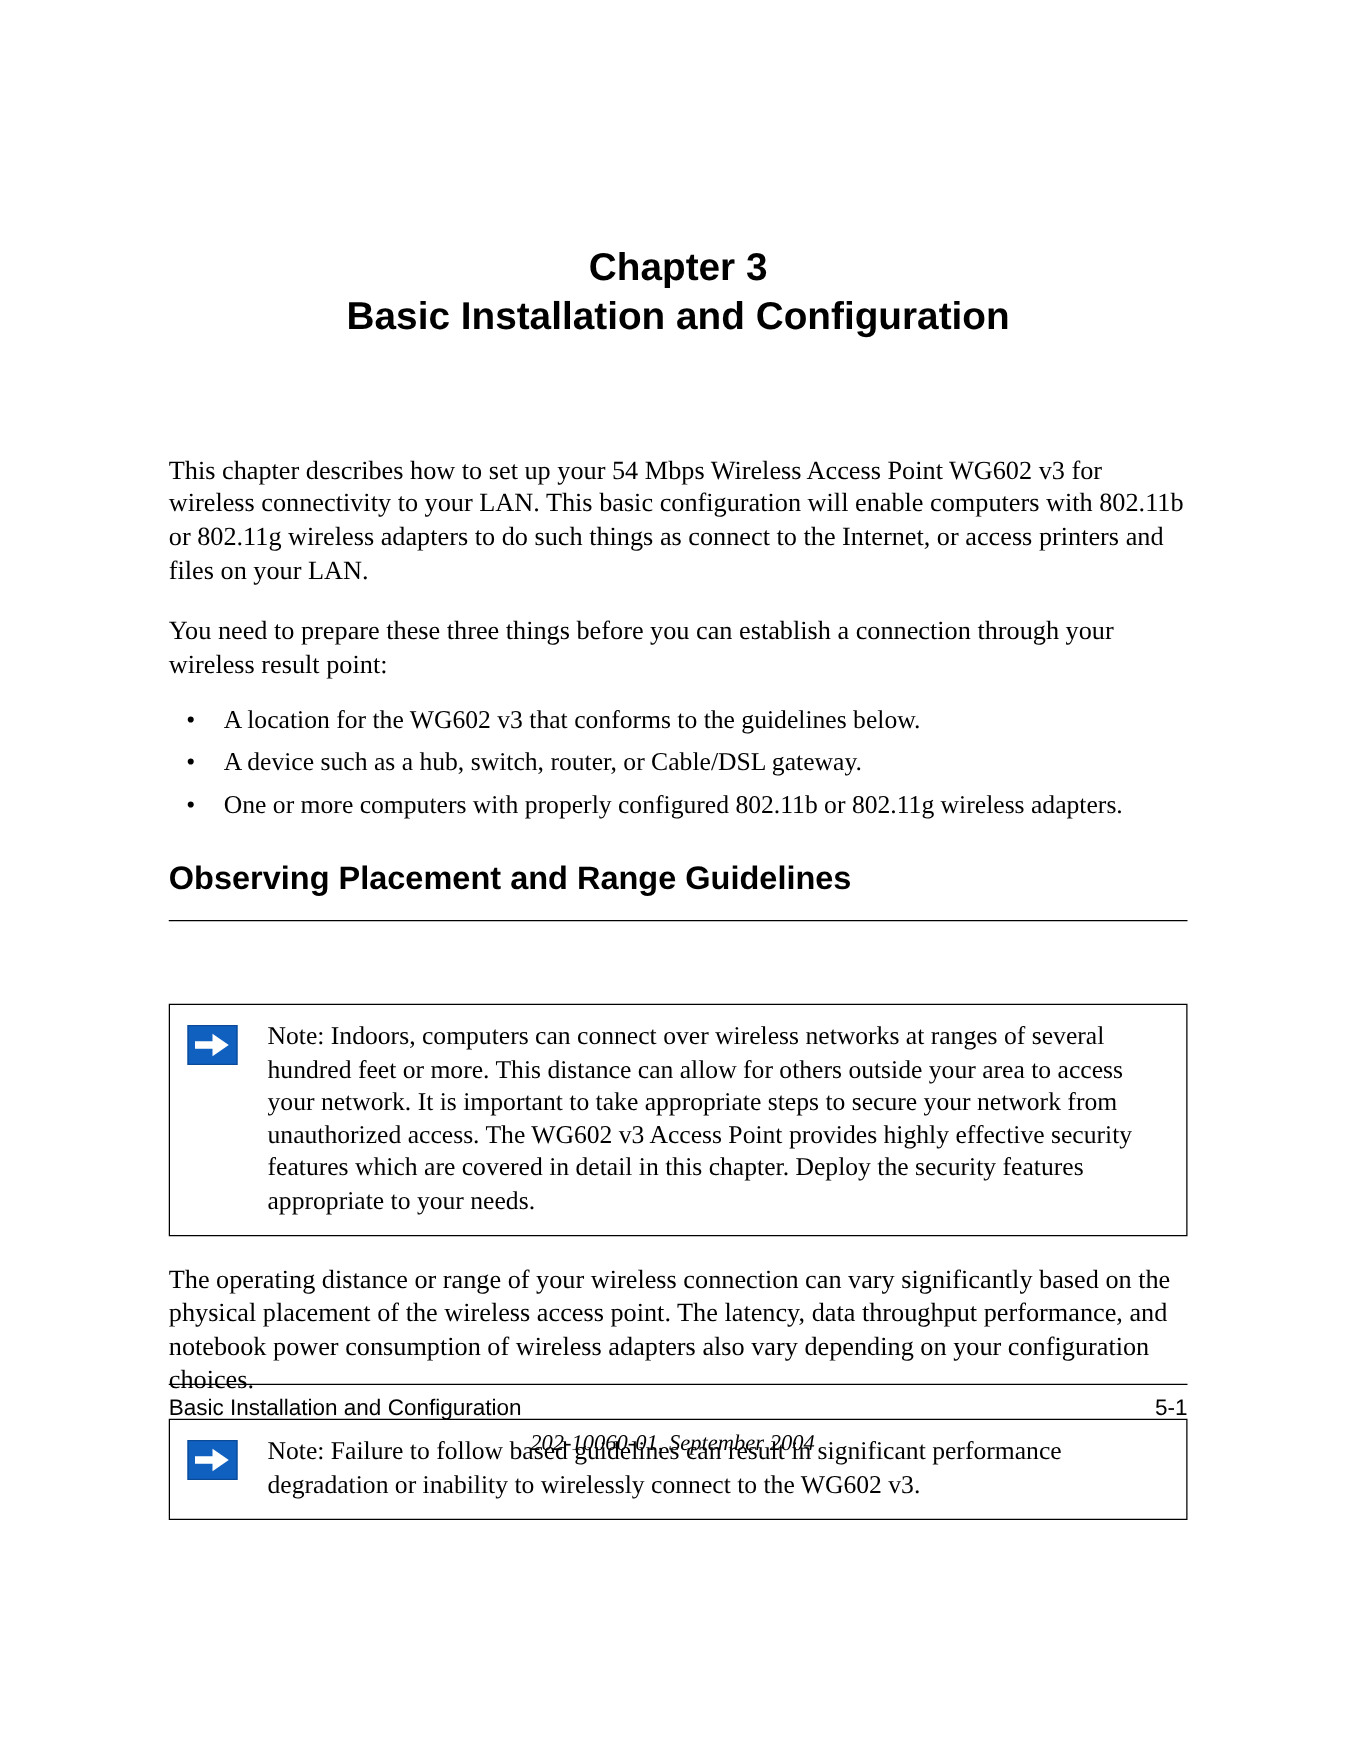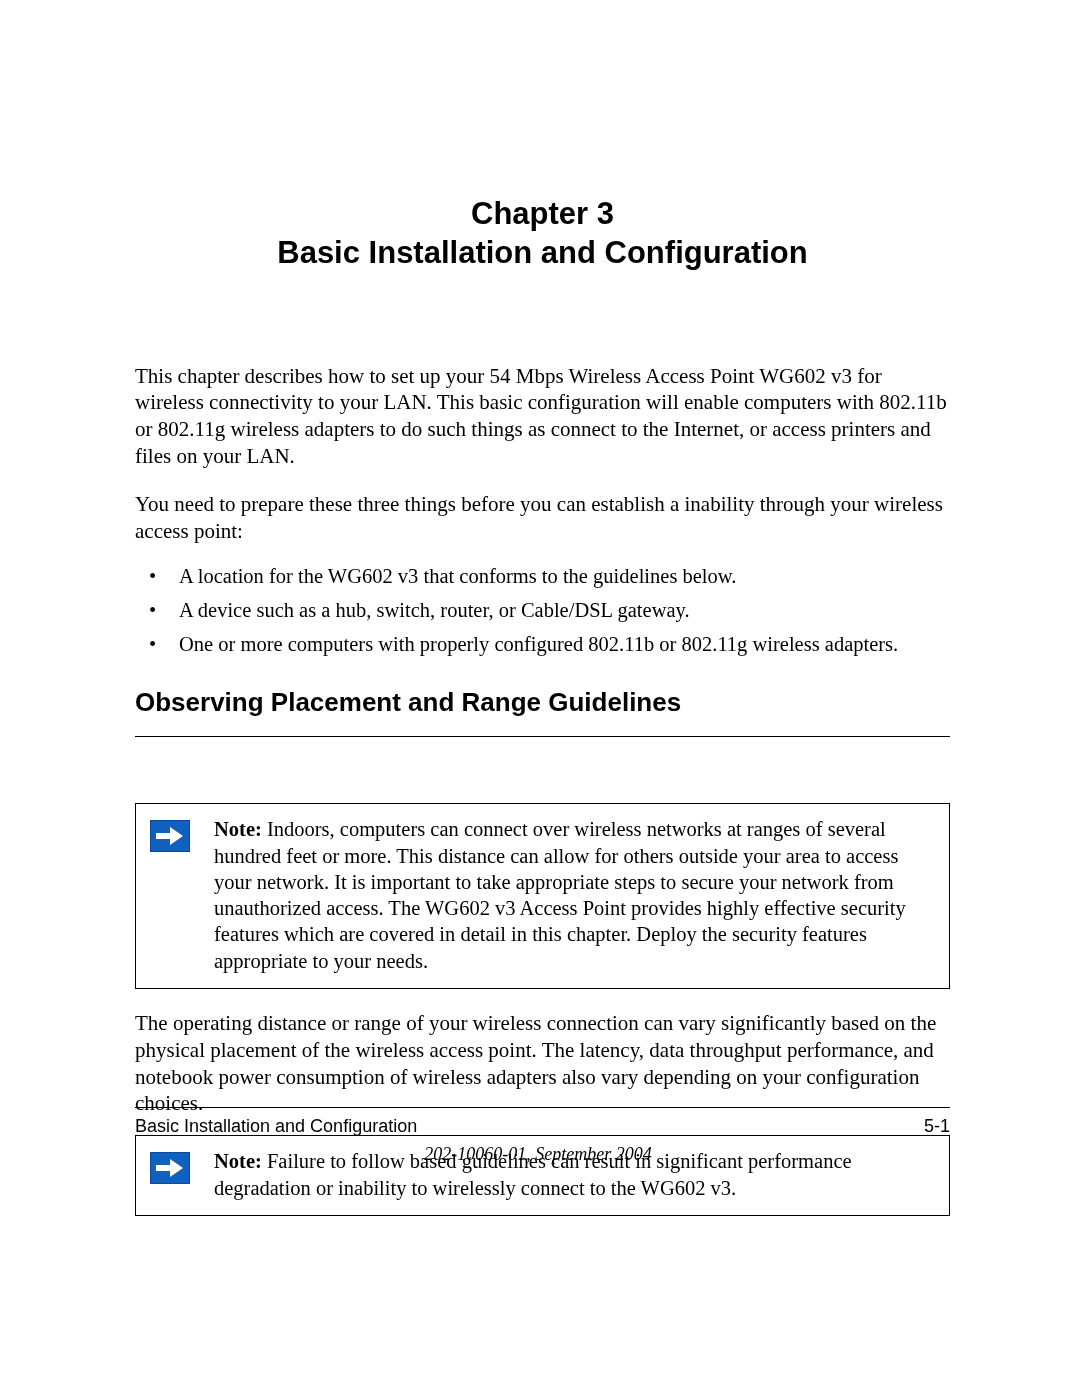--- a/index.html
+++ b/index.html
@@ -95,21 +95,21 @@
     border-top: 9px solid transparent;
     border-bottom: 9px solid transparent;
     border-left: 13px solid #fff;
   }
   .note-box .note-text {
     font-size: 20.5px;
     line-height: 1.28;
     flex: 1;
   }
   .note-text .note-label {
-    font-weight: bold;
+    font-weight: normal;
     text-align: center;
   }
   .footer {
     position: absolute;
     left: 135px;
     right: 130px;
     bottom: 260px;
     border-top: 1px solid #000;
     padding-top: 8px;
     display: flex;
@@ -131,21 +131,21 @@
 <body>
 
 <div class="page">
 
   <div class="chapter-heading">
     <div>Chapter 3</div>
     <div>Basic Installation and Configuration</div>
   </div>
 
   <p class="body-text">This chapter describes how to set up your 54 Mbps Wireless Access Point WG602 v3 for wireless connectivity to your LAN. This basic configuration will enable computers with 802.11b or 802.11g wireless adapters to do such things as connect to the Internet, or access printers and files on your LAN.</p>
-  <p class="body-text">You need to prepare these three things before you can establish a inability through your wireless access point:</p>
+  <p class="body-text">You need to prepare these three things before you can establish a connection through your wireless result point:</p>
 
   <ul class="bullets">
     <li>A location for the WG602 v3 that conforms to the guidelines below.</li>
     <li>A device such as a hub, switch, router, or Cable/DSL gateway.</li>
     <li>One or more computers with properly configured 802.11b or 802.11g wireless adapters.</li>
   </ul>
 
   <div class="section-heading">Observing Placement and Range Guidelines</div>
 
   <div class="note-box">

